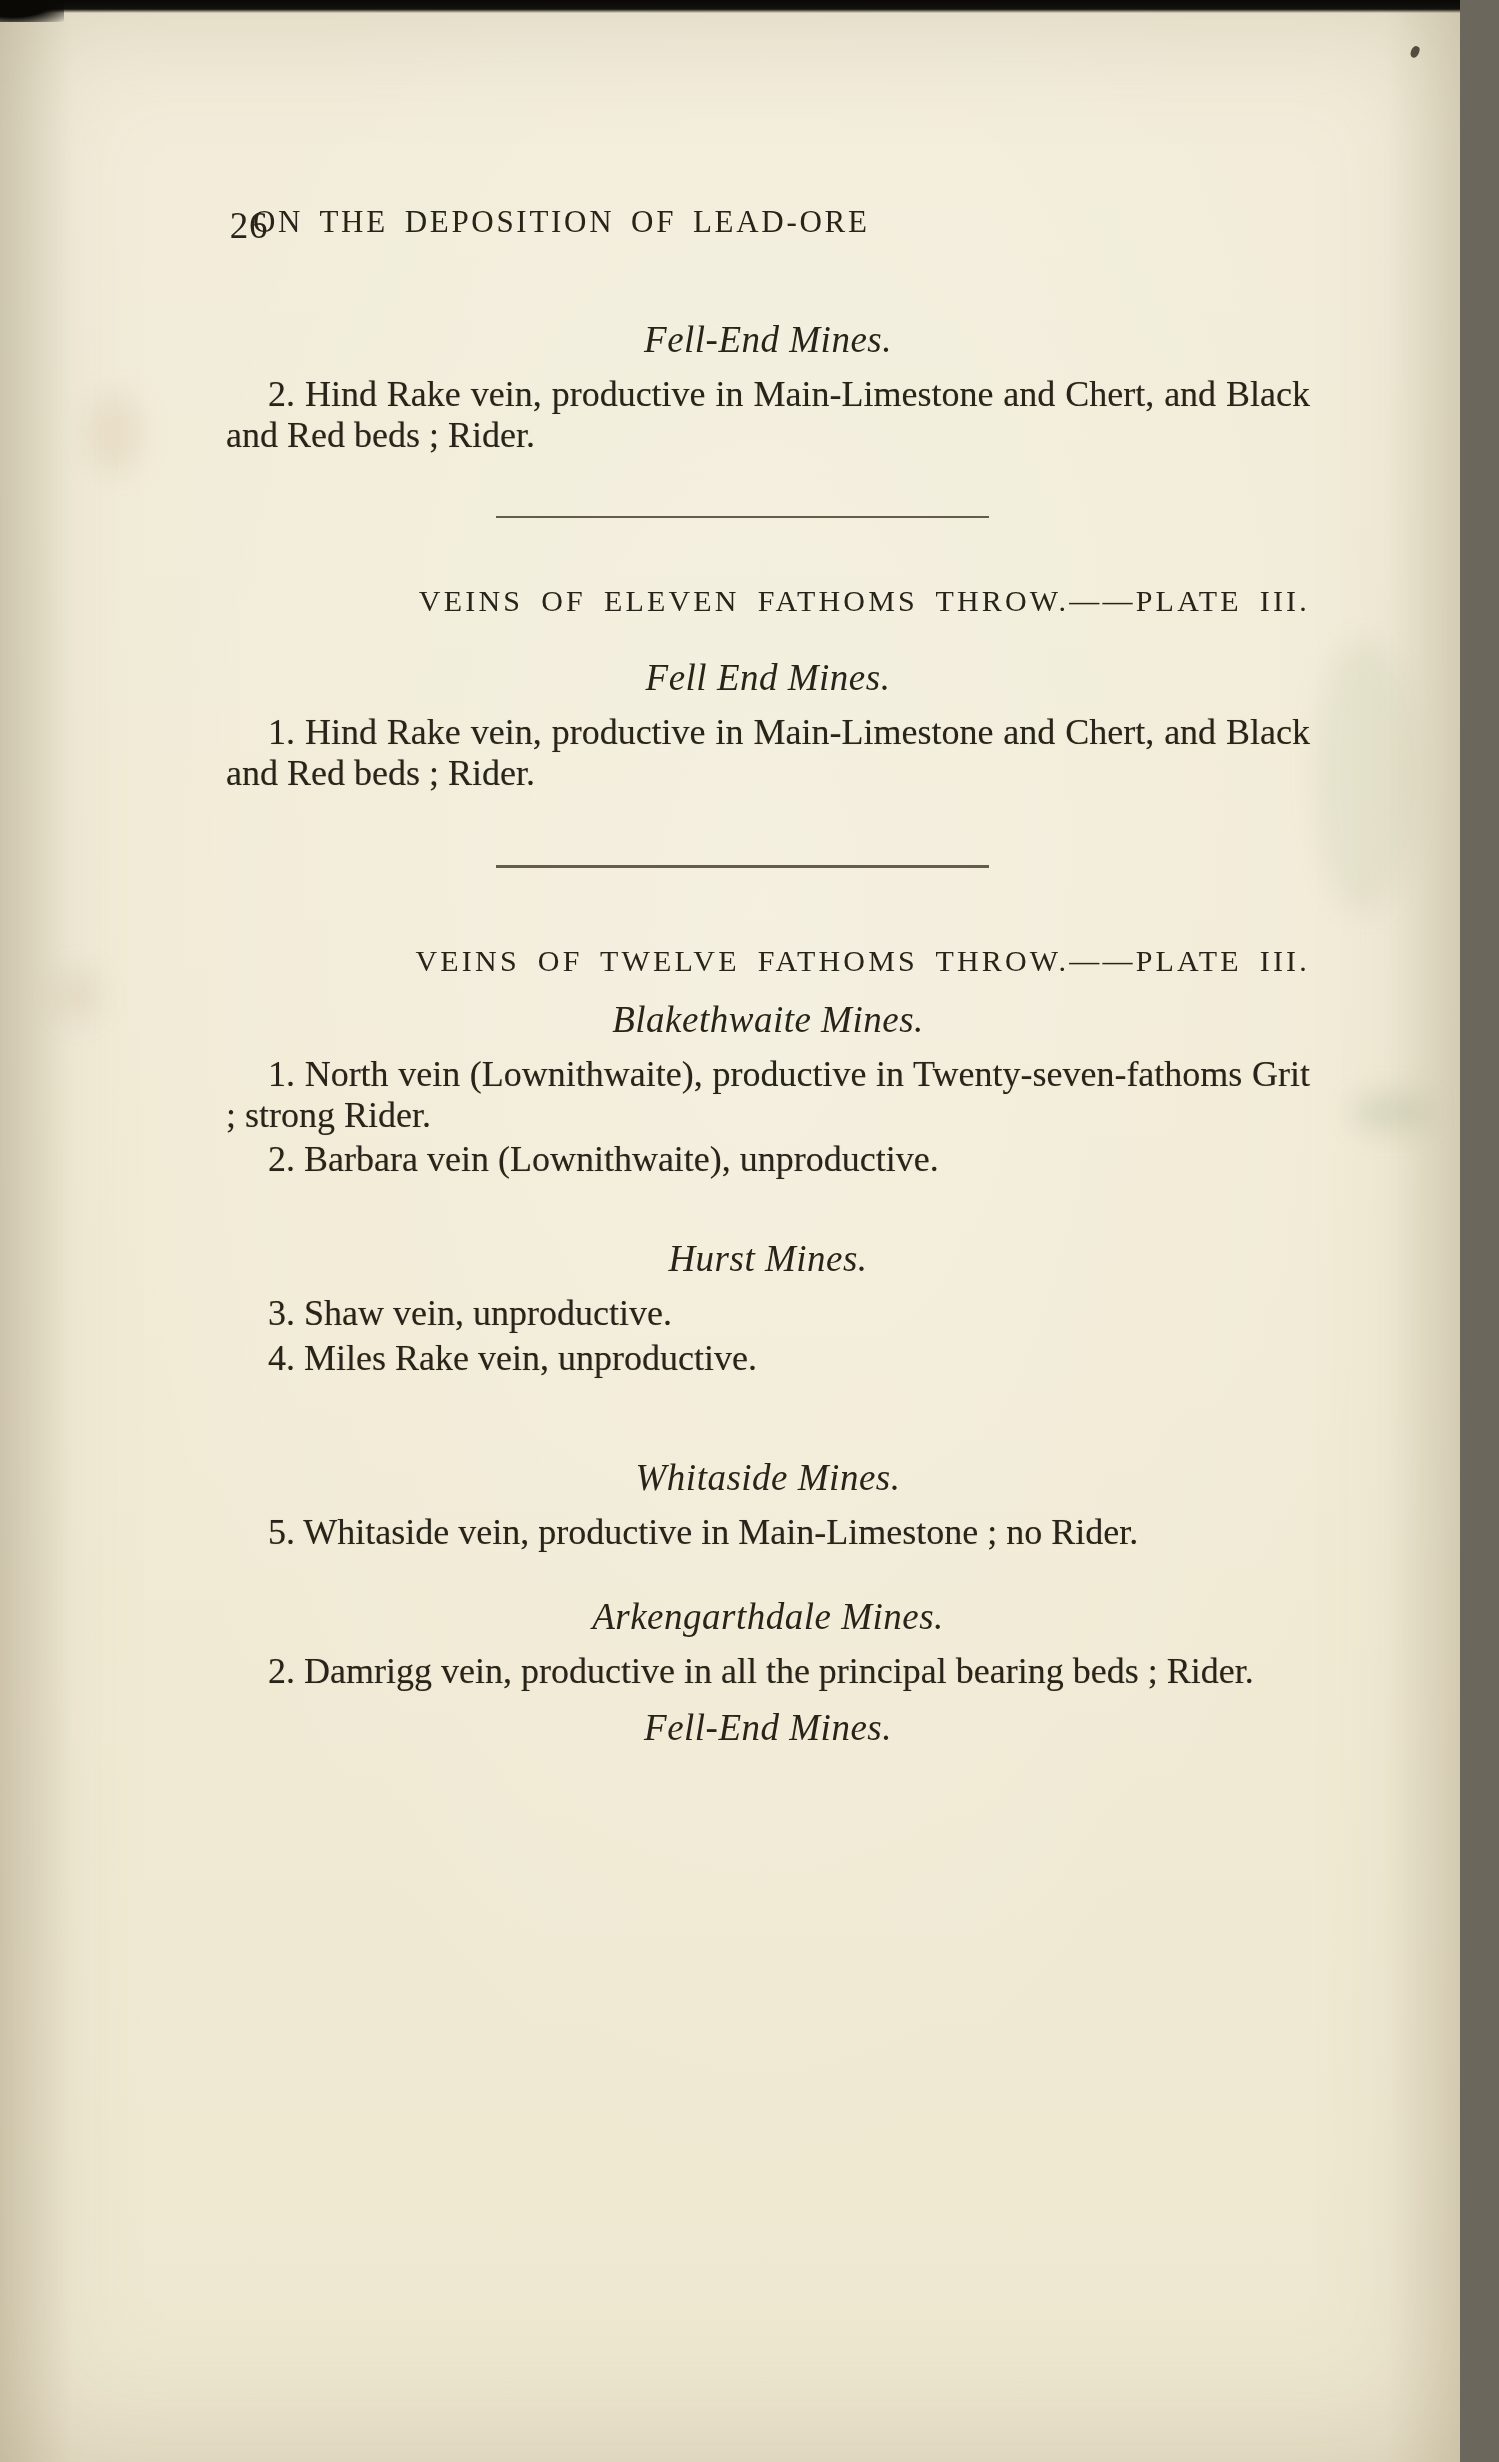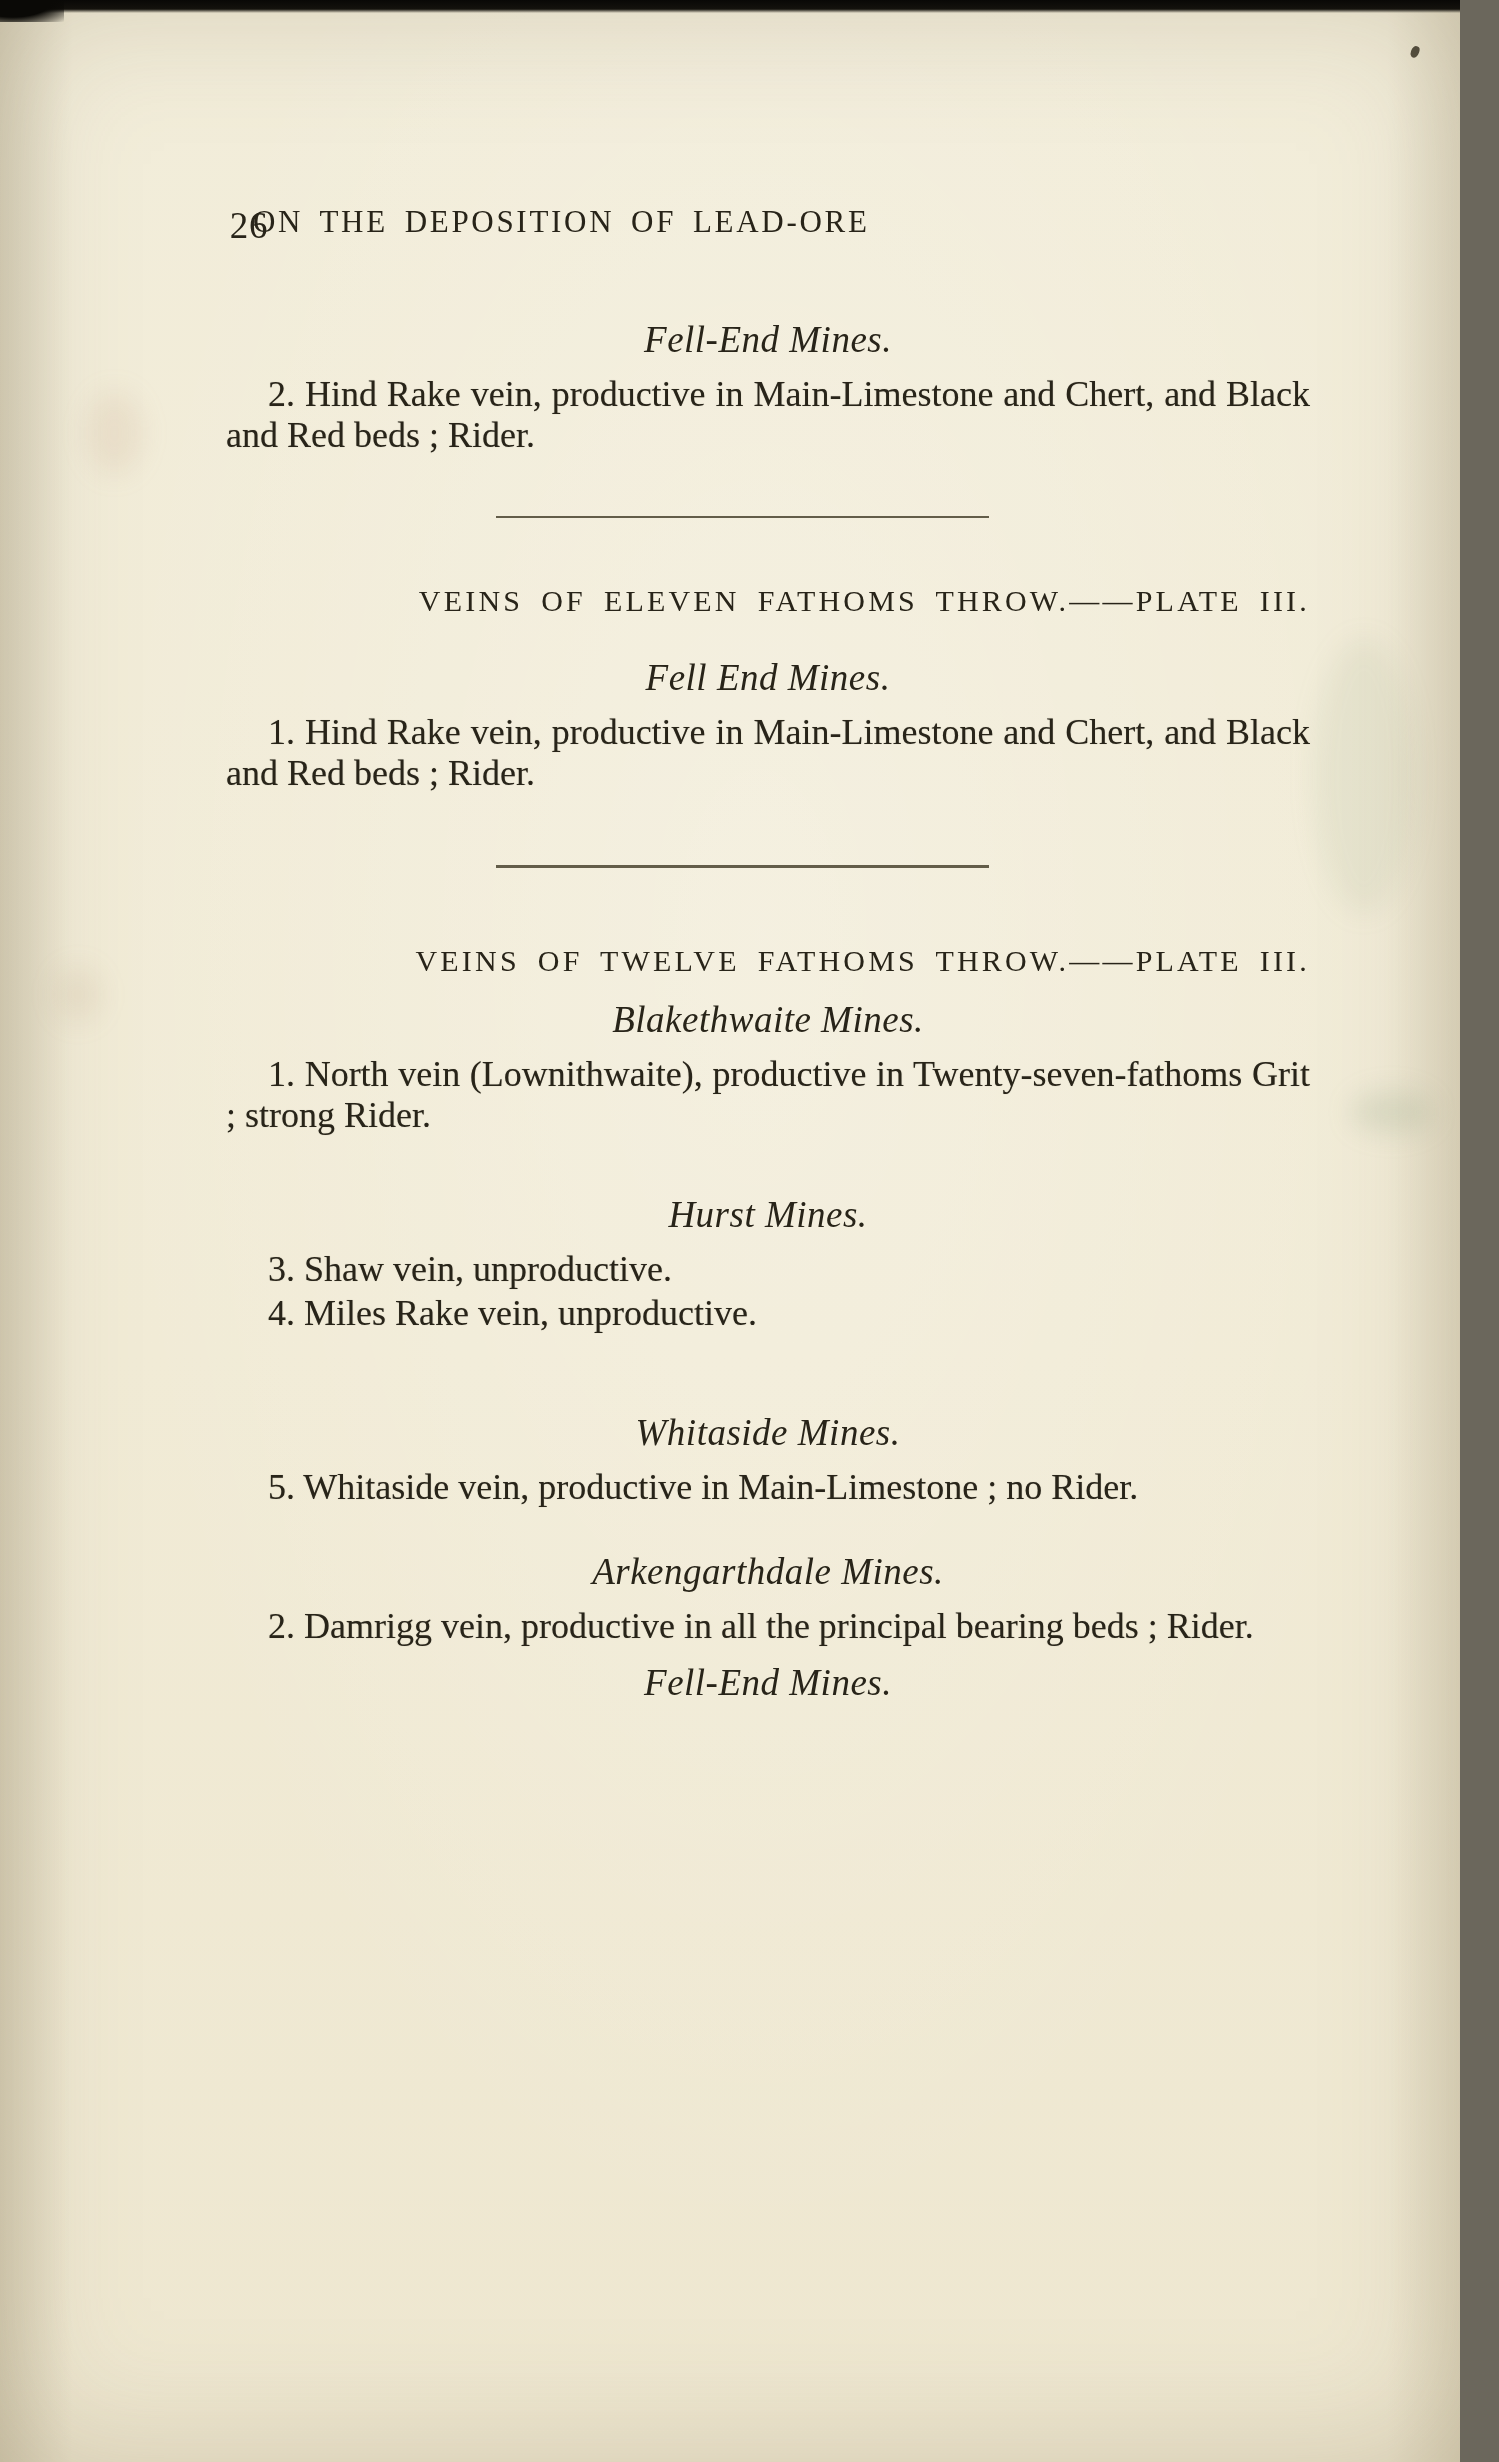--- a/index.html
+++ b/index.html
@@ -150,20 +150,21 @@
     <div class="section-title mt-cap1">VEINS OF ELEVEN FATHOMS THROW.——PLATE III.</div>
     <div class="group-heading mt-h2">Fell End Mines.</div>
     <p class="vein-item mt-p">1. Hind Rake vein, productive in Main-Limestone and Chert, and Black and Red beds ; Rider.</p>
 
     <div class="section-rule mt-rule2"></div>
 
     <div class="section-title mt-cap2">VEINS OF TWELVE FATHOMS THROW.——PLATE III.</div>
 
     <div class="group-heading mt-h3">Blakethwaite Mines.</div>
     <p class="vein-item mt-p">1. North vein (Lownithwaite), productive in Twenty-seven-fathoms Grit ; strong Rider.</p>
+    <p class="vein-item mt-item0">2. Barbara vein (Lownithwaite), unproductive.</p>
 
     <div class="group-heading mt-hurst">Hurst Mines.</div>
     <p class="vein-item mt-p">3. Shaw vein, unproductive.</p>
     <p class="vein-item mt-item0">4. Miles Rake vein, unproductive.</p>
 
     <div class="group-heading mt-whit">Whitaside Mines.</div>
     <p class="vein-item mt-p">5. Whitaside vein, productive in Main-Limestone ; no Rider.</p>
 
     <div class="group-heading mt-ark">Arkengarthdale Mines.</div>
     <p class="vein-item mt-p">2. Damrigg vein, productive in all the principal bearing beds ; Rider.</p>

